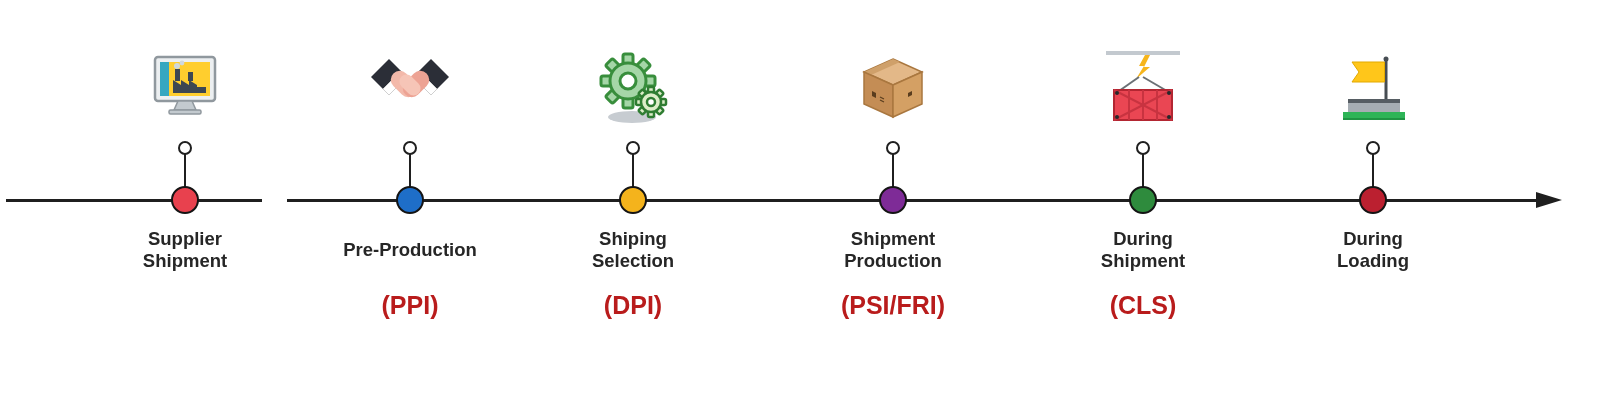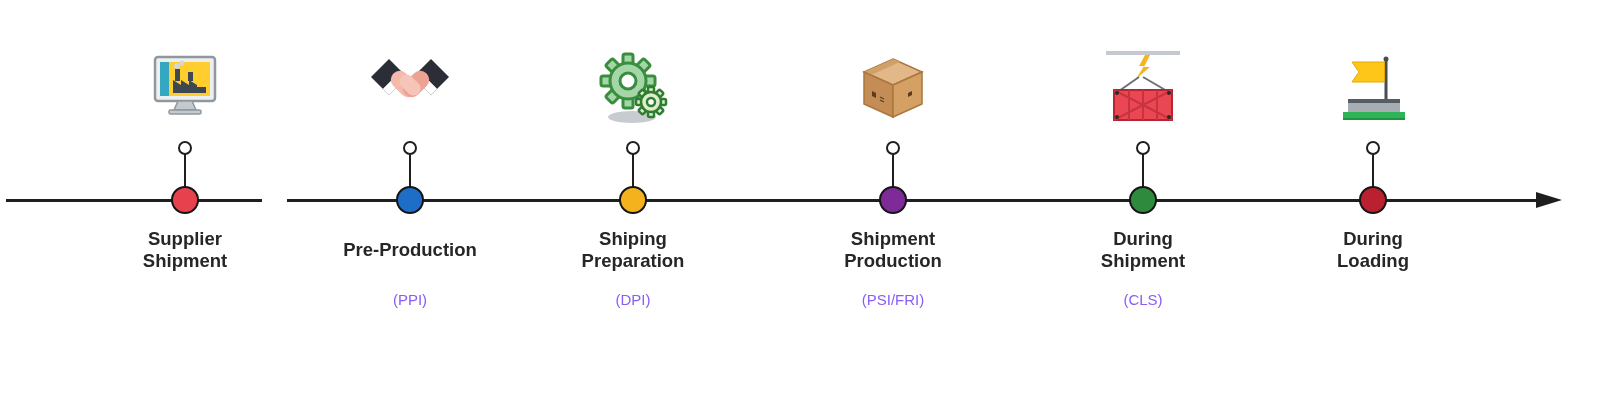--- a/index.html
+++ b/index.html
@@ -58,21 +58,21 @@
 
   .label {
     position: absolute; top: 227px; left: 0; width: 100%; height: 46px;
     display: flex; flex-direction: column; align-items: center; justify-content: center;
     font-size: 18.5px; font-weight: 700; color: #262626; line-height: 22px;
   }
   .label span:empty { display: none; }
 
   .acronym {
     position: absolute; top: 291px; left: 0; width: 100%;
-    font-size: 15px; font-weight: 400; color: #8b5cf6;
+    font-size: 25px; font-weight: 700; color: #b91c1c;
   }
   .acronym:empty { display: none; }
 </style>
 </head>
 <body>
 
 <div class="canvas">
 
   <div class="axis-line" style="left: 6px; width: 256px; background-color: rgb(31, 31, 31);"></div>
   <div class="axis-line" style="left: 287px; width: 1251px; background-color: rgb(31, 31, 31);"></div>
@@ -162,21 +162,21 @@
           </g>
           <circle cx="0" cy="0" r="4" fill="#ffffff" stroke="#2f7d32" stroke-width="2.5"></circle>
         </g>
       </svg>
     </span>
     <span class="connector-circle"></span>
     <span class="stem"></span>
     <span class="dot" style="background-color: rgb(244, 179, 28);"></span>
     <div class="label">
       <span>Shiping</span>
-      <span>Preparation</span>
+      <span>Selection</span>
     </div>
     <div class="acronym">(DPI)</div>
   </div>
 
   <div class="milestone" style="left:783px">
     <span class="icon">
       <svg viewBox="0 0 90 90">
         <polygon points="45,12 74,25 45,38 16,25" fill="#e3b888" stroke="#a9773f" stroke-width="1.5"></polygon>
         <polygon points="45,12 52,15 23,28 16,25" fill="#cfa06a"></polygon>
         <polygon points="16,25 45,38 45,70 16,57" fill="#c48d55" stroke="#a9773f" stroke-width="1.5"></polygon>

